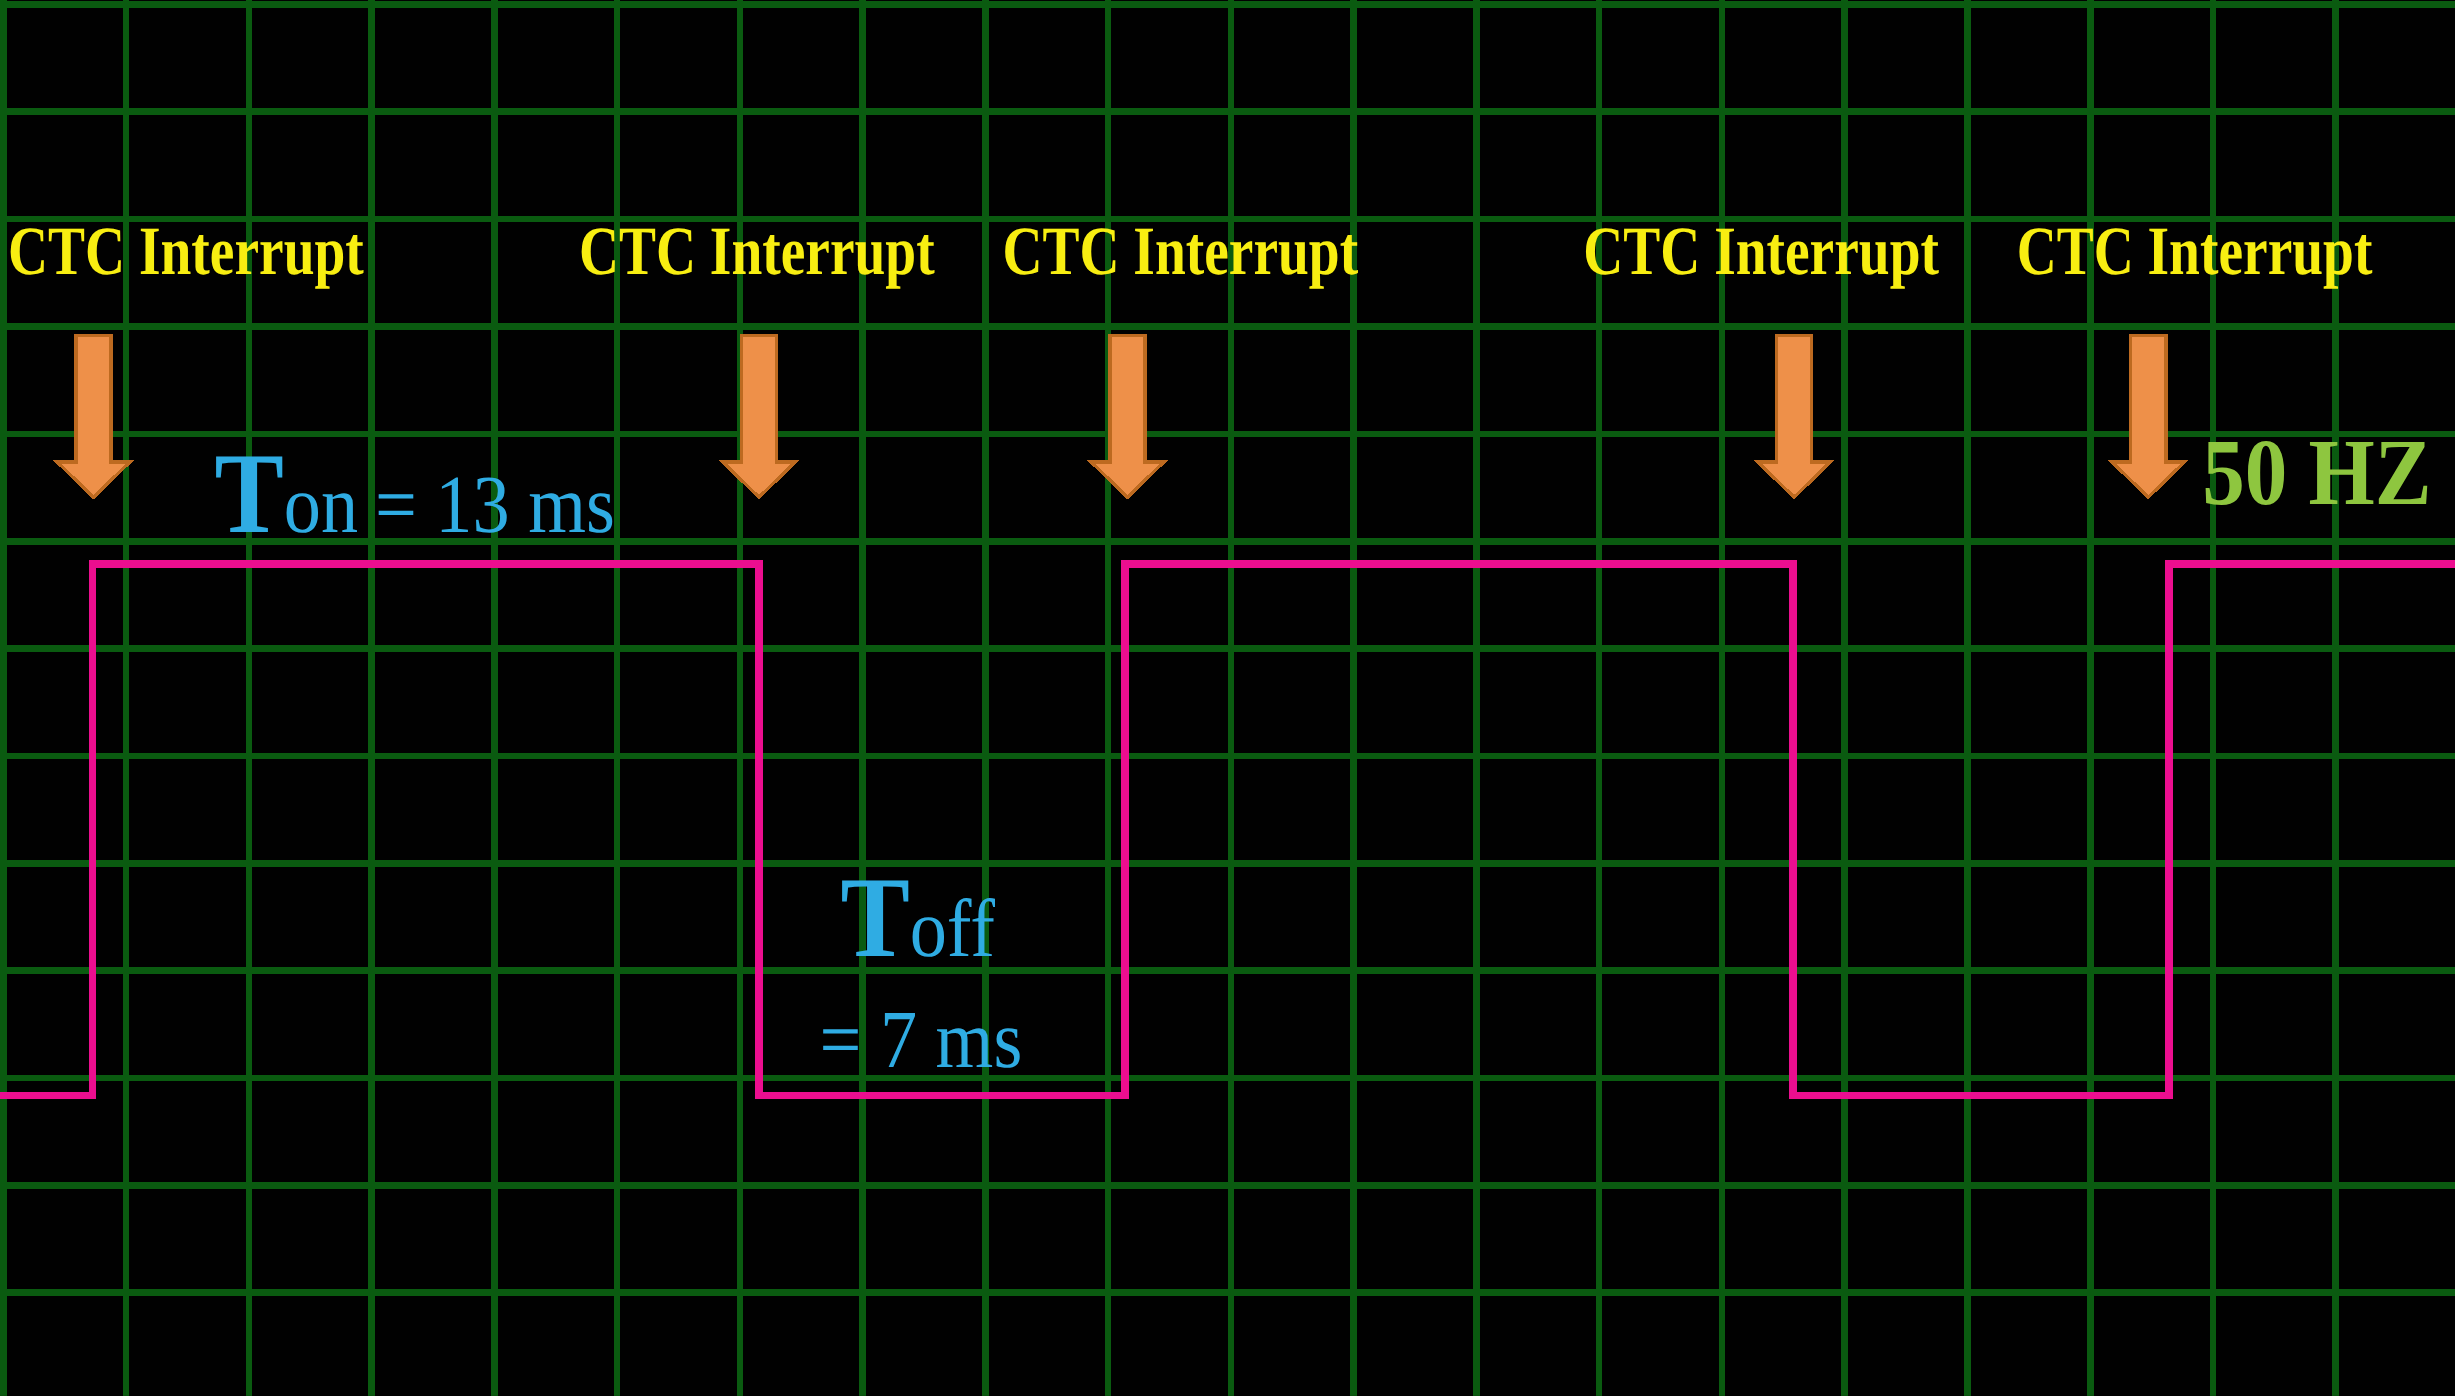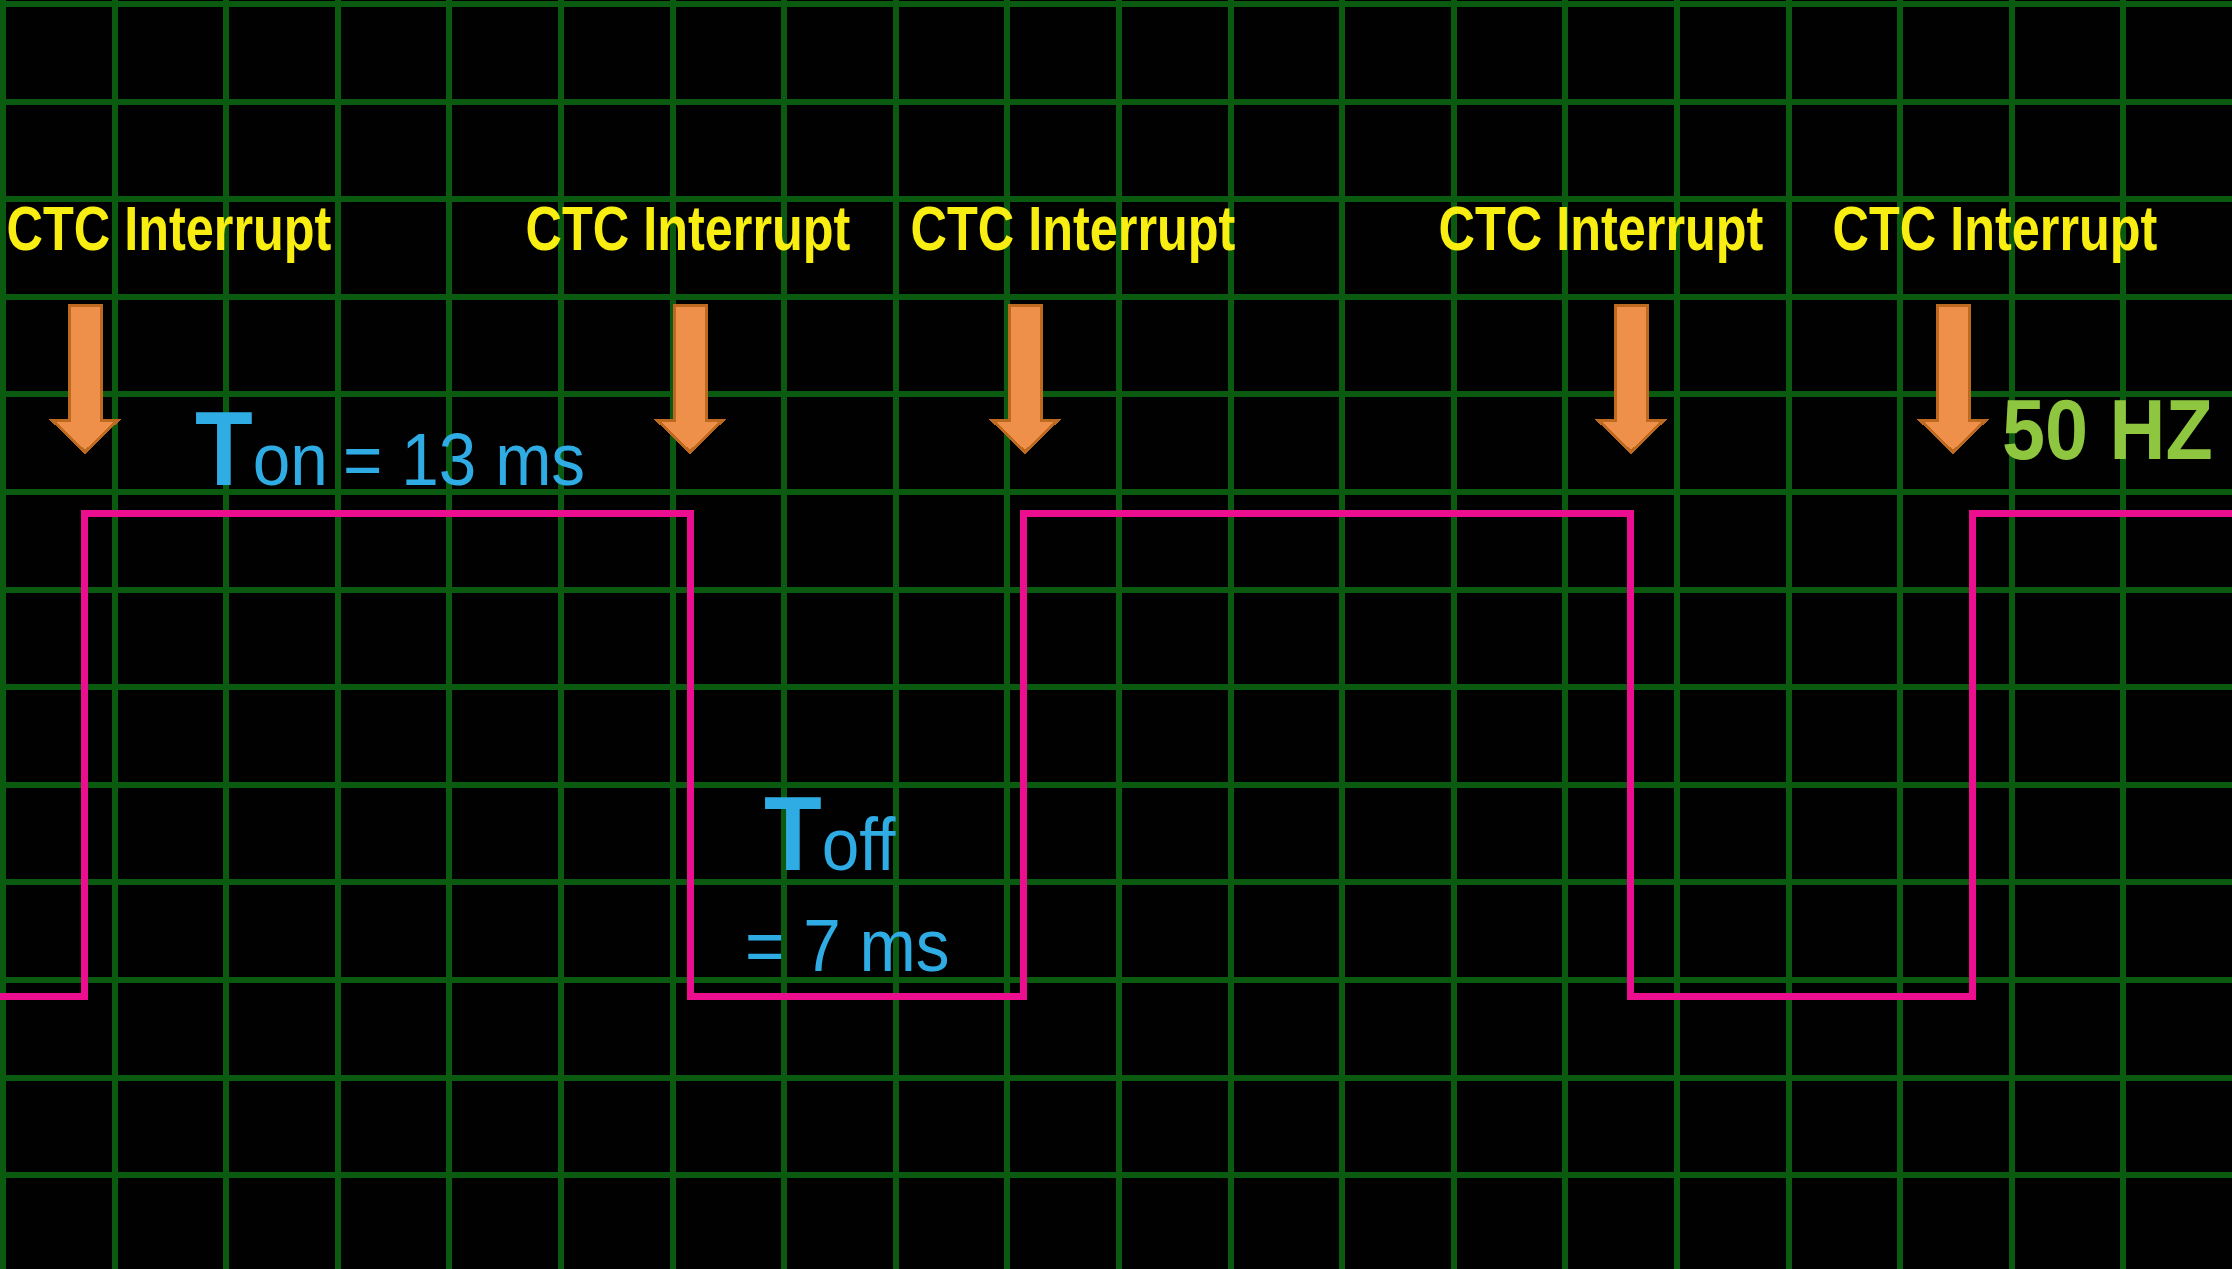--- a/index.html
+++ b/index.html
@@ -4,21 +4,21 @@
 <style>
   html,body{margin:0;padding:0;background:#000;}
   #stage{
     position:relative;
     width:2232px;height:1269px;
     overflow:hidden;
     background-color:#010101;
     background-image:
       repeating-linear-gradient(90deg,  #0A5B10 0px, #0A5B10 6px, transparent 6px, transparent 111.6px),
       repeating-linear-gradient(180deg, transparent 0px, transparent 1px, #0A5B10 1px, #0A5B10 7px, transparent 7px, transparent 97.6px);
-    font-family:Liberation Sans, sans-serif;
+    font-family:Liberation Serif, serif;
   }
   #wave-svg{position:absolute;left:0;top:0;width:100%;height:100%;}
   .ctc-label{
     position:absolute;
     font-weight:bold;
     font-size:63px;
     line-height:1;
     color:#F8EE11;
     white-space:nowrap;
     transform:translateX(-50%) scaleX(0.80);

